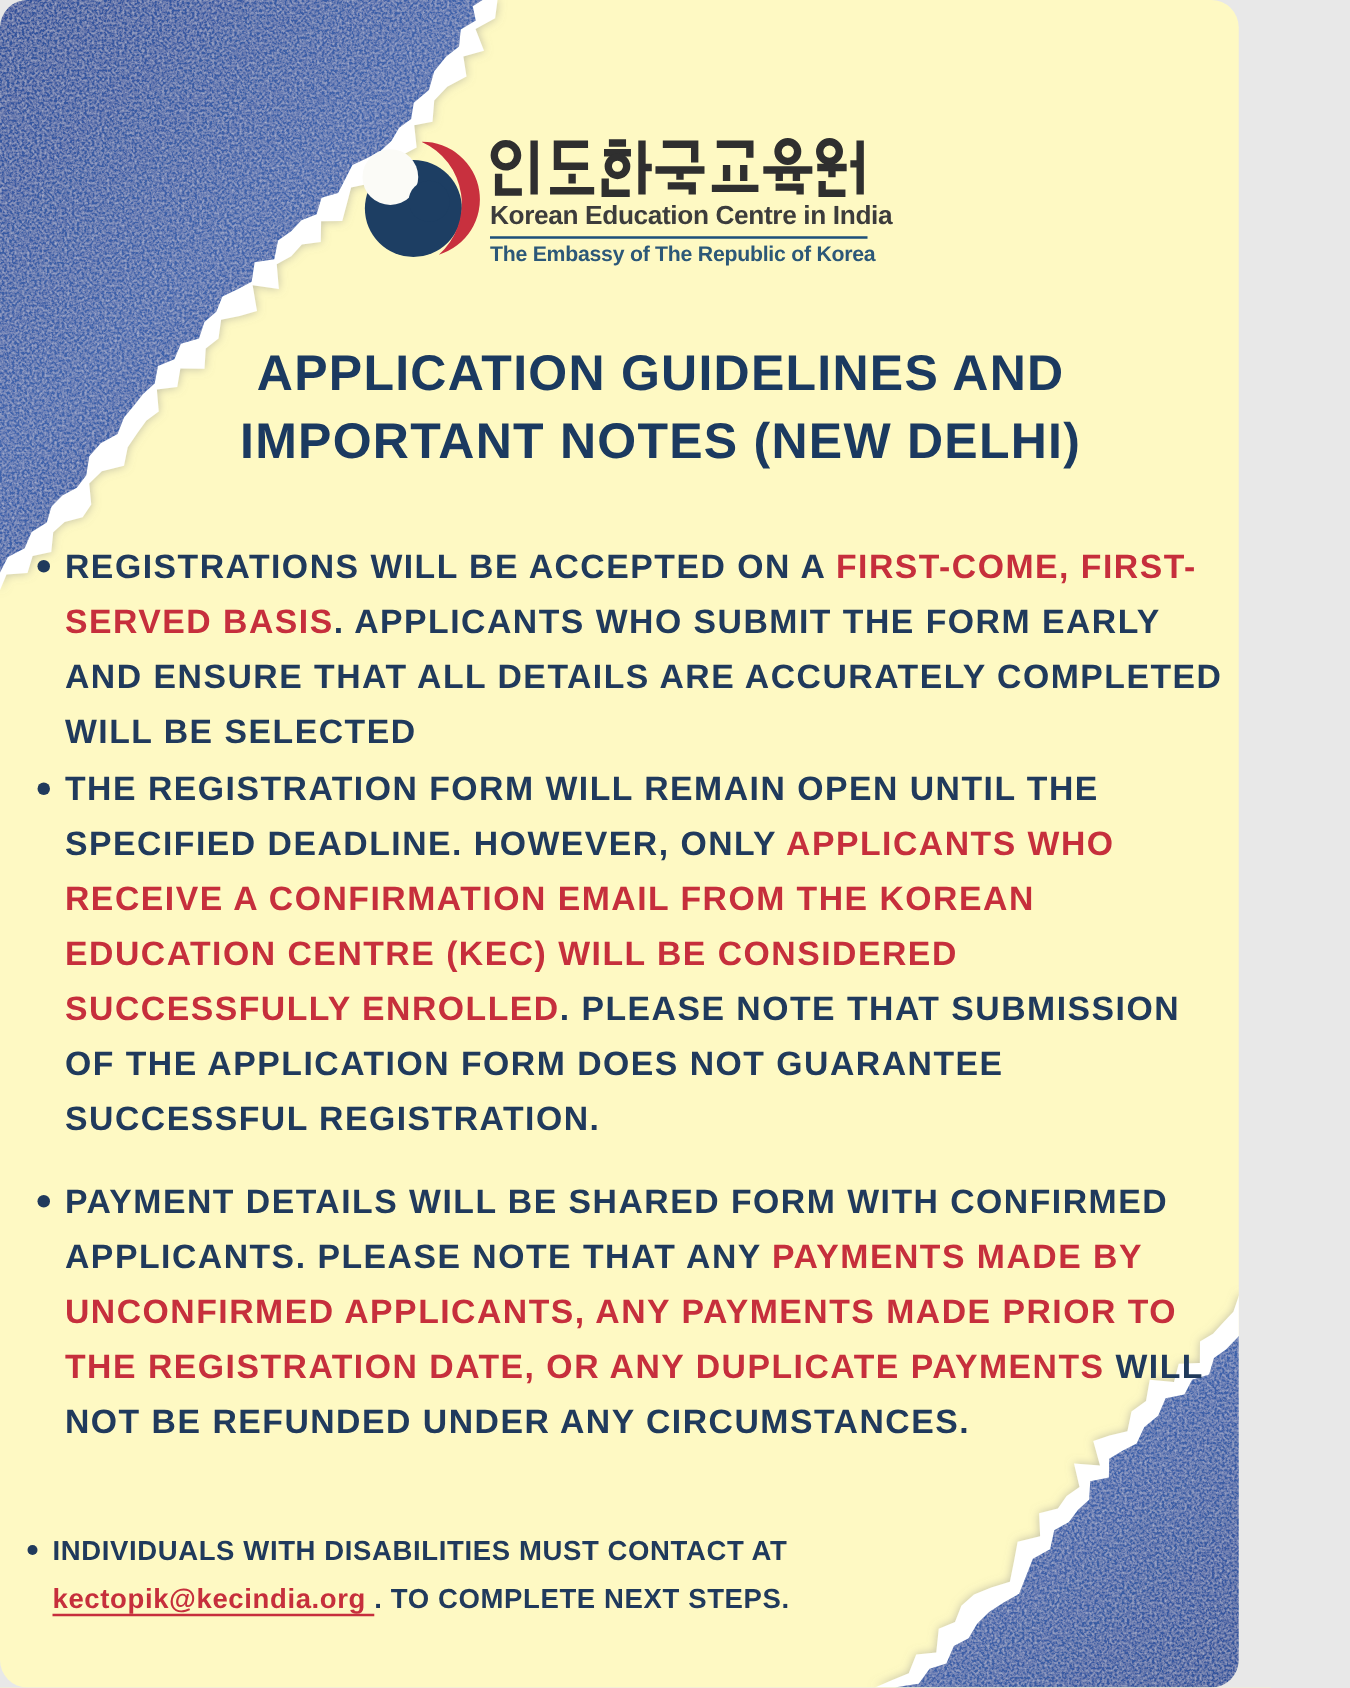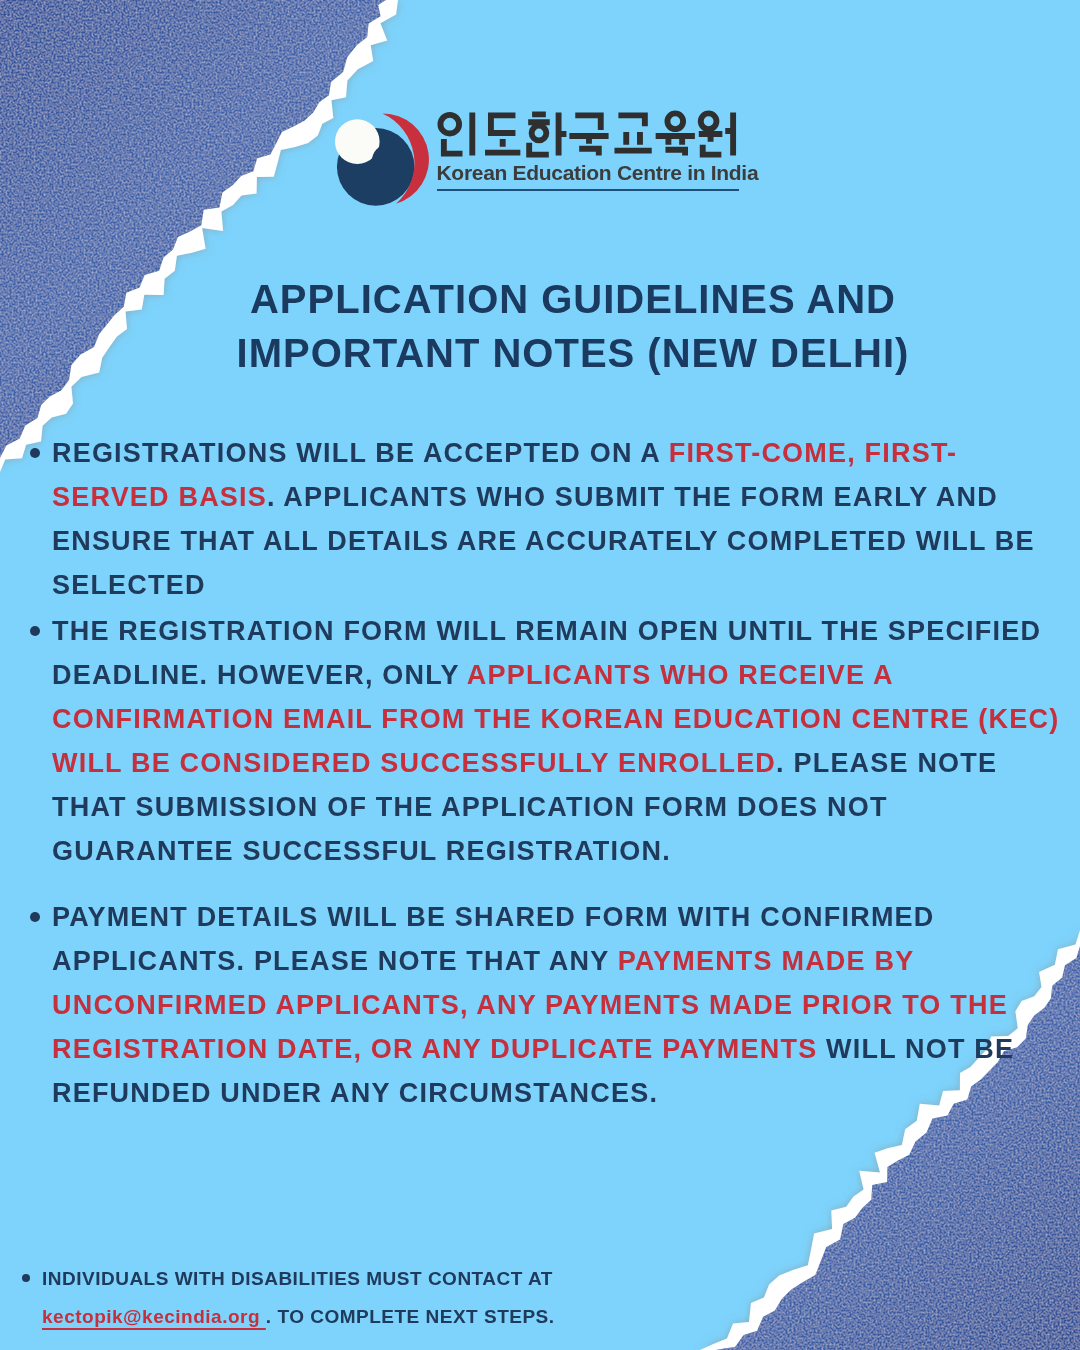--- a/index.html
+++ b/index.html
@@ -1,19 +1,20 @@
 <!DOCTYPE html>
 <html><head>
 <meta charset="utf-8">
 <style>
   html,body{margin:0;padding:0;background:#e8e8e8;}
   .poster{
-    position:relative; width:1080px; height:1350px; overflow:hidden;
-    background:#7dd3fc;
+    position:relative; width:991px; height:1350px; overflow:hidden;
+    background:#fef9c3;
     font-family:"Liberation Sans", sans-serif;
+    border-radius:22px;
   }
   .torn-svg{position:absolute;left:0;top:0;z-index:0;}
   .content{position:absolute;inset:0;z-index:1;}
 
   
   .logo-row{position:absolute;top:110px;left:0;right:0;display:flex;justify-content:center;align-items:flex-start;gap:6px;}
   .mark{width:97px;height:104px;flex:0 0 auto;}
   .logo-text{width:310px;}
   .hangul{width:302px;height:48px;display:block;}
   .logo-en{font-size:21px;font-weight:bold;color:#3c3c3c;letter-spacing:-0.3px;margin-top:3px;white-space:nowrap;}
@@ -31,22 +32,22 @@
     font-size:27px;font-weight:bold;letter-spacing:1.2px;line-height:44px;color:#203a5c;}
   .bullet + .bullet{margin-top:2px;}
   .bullet.gap{margin-top:22px;}
   .bullet p{margin:0;}
   .dot{position:absolute;left:0;top:17px;width:10px;height:10px;border-radius:50%;background:#203a5c;}
 
   .seg-navy{color:#203a5c;}
   .seg-red{color:#c62f3c;}
 
   
-  .footer{position:absolute;left:22px;right:340px;top:1260px;padding-left:20px;
-    font-size:19px;font-weight:bold;letter-spacing:0.5px;line-height:38px;color:#203a5c;}
+  .footer{position:absolute;left:22px;right:340px;top:1222px;padding-left:20px;
+    font-size:22px;font-weight:bold;letter-spacing:0.5px;line-height:38px;color:#203a5c;}
   .footer .dot{width:8px;height:8px;top:14px;}
   .footer p{margin:0;}
   .email-link{text-decoration:underline;text-decoration-thickness:2px;text-underline-offset:5px;}
   a.email-link{cursor:pointer;}
 </style>
 </head>
 <body>
 
 <div class="poster">
 
@@ -120,20 +121,21 @@
               <path d="M3 26 H43 M16 26 V35 M30 26 V35 M13 40 H33 V46"></path>
             </g>
 
           <g transform="translate(264,0)">
               <circle cx="13" cy="11" r="8"></circle>
               <path d="M3 24 H27 M15 24 V32 M38 2 V46 M30 21 H38 M7 35 V45 H26"></path>
             </g>
         </svg>
         <div class="logo-en">Korean Education Centre in India</div>
         <div class="logo-divider"></div>
+        <div class="logo-embassy">The Embassy of The Republic of Korea</div>
       </div>
     </header>
 
     <h1 class="title">
       <span class="tl">APPLICATION GUIDELINES AND</span>
       <span class="tl">IMPORTANT NOTES (NEW DELHI)</span>
     </h1>
 
     <ul class="bullets">
       <li class="bullet">

